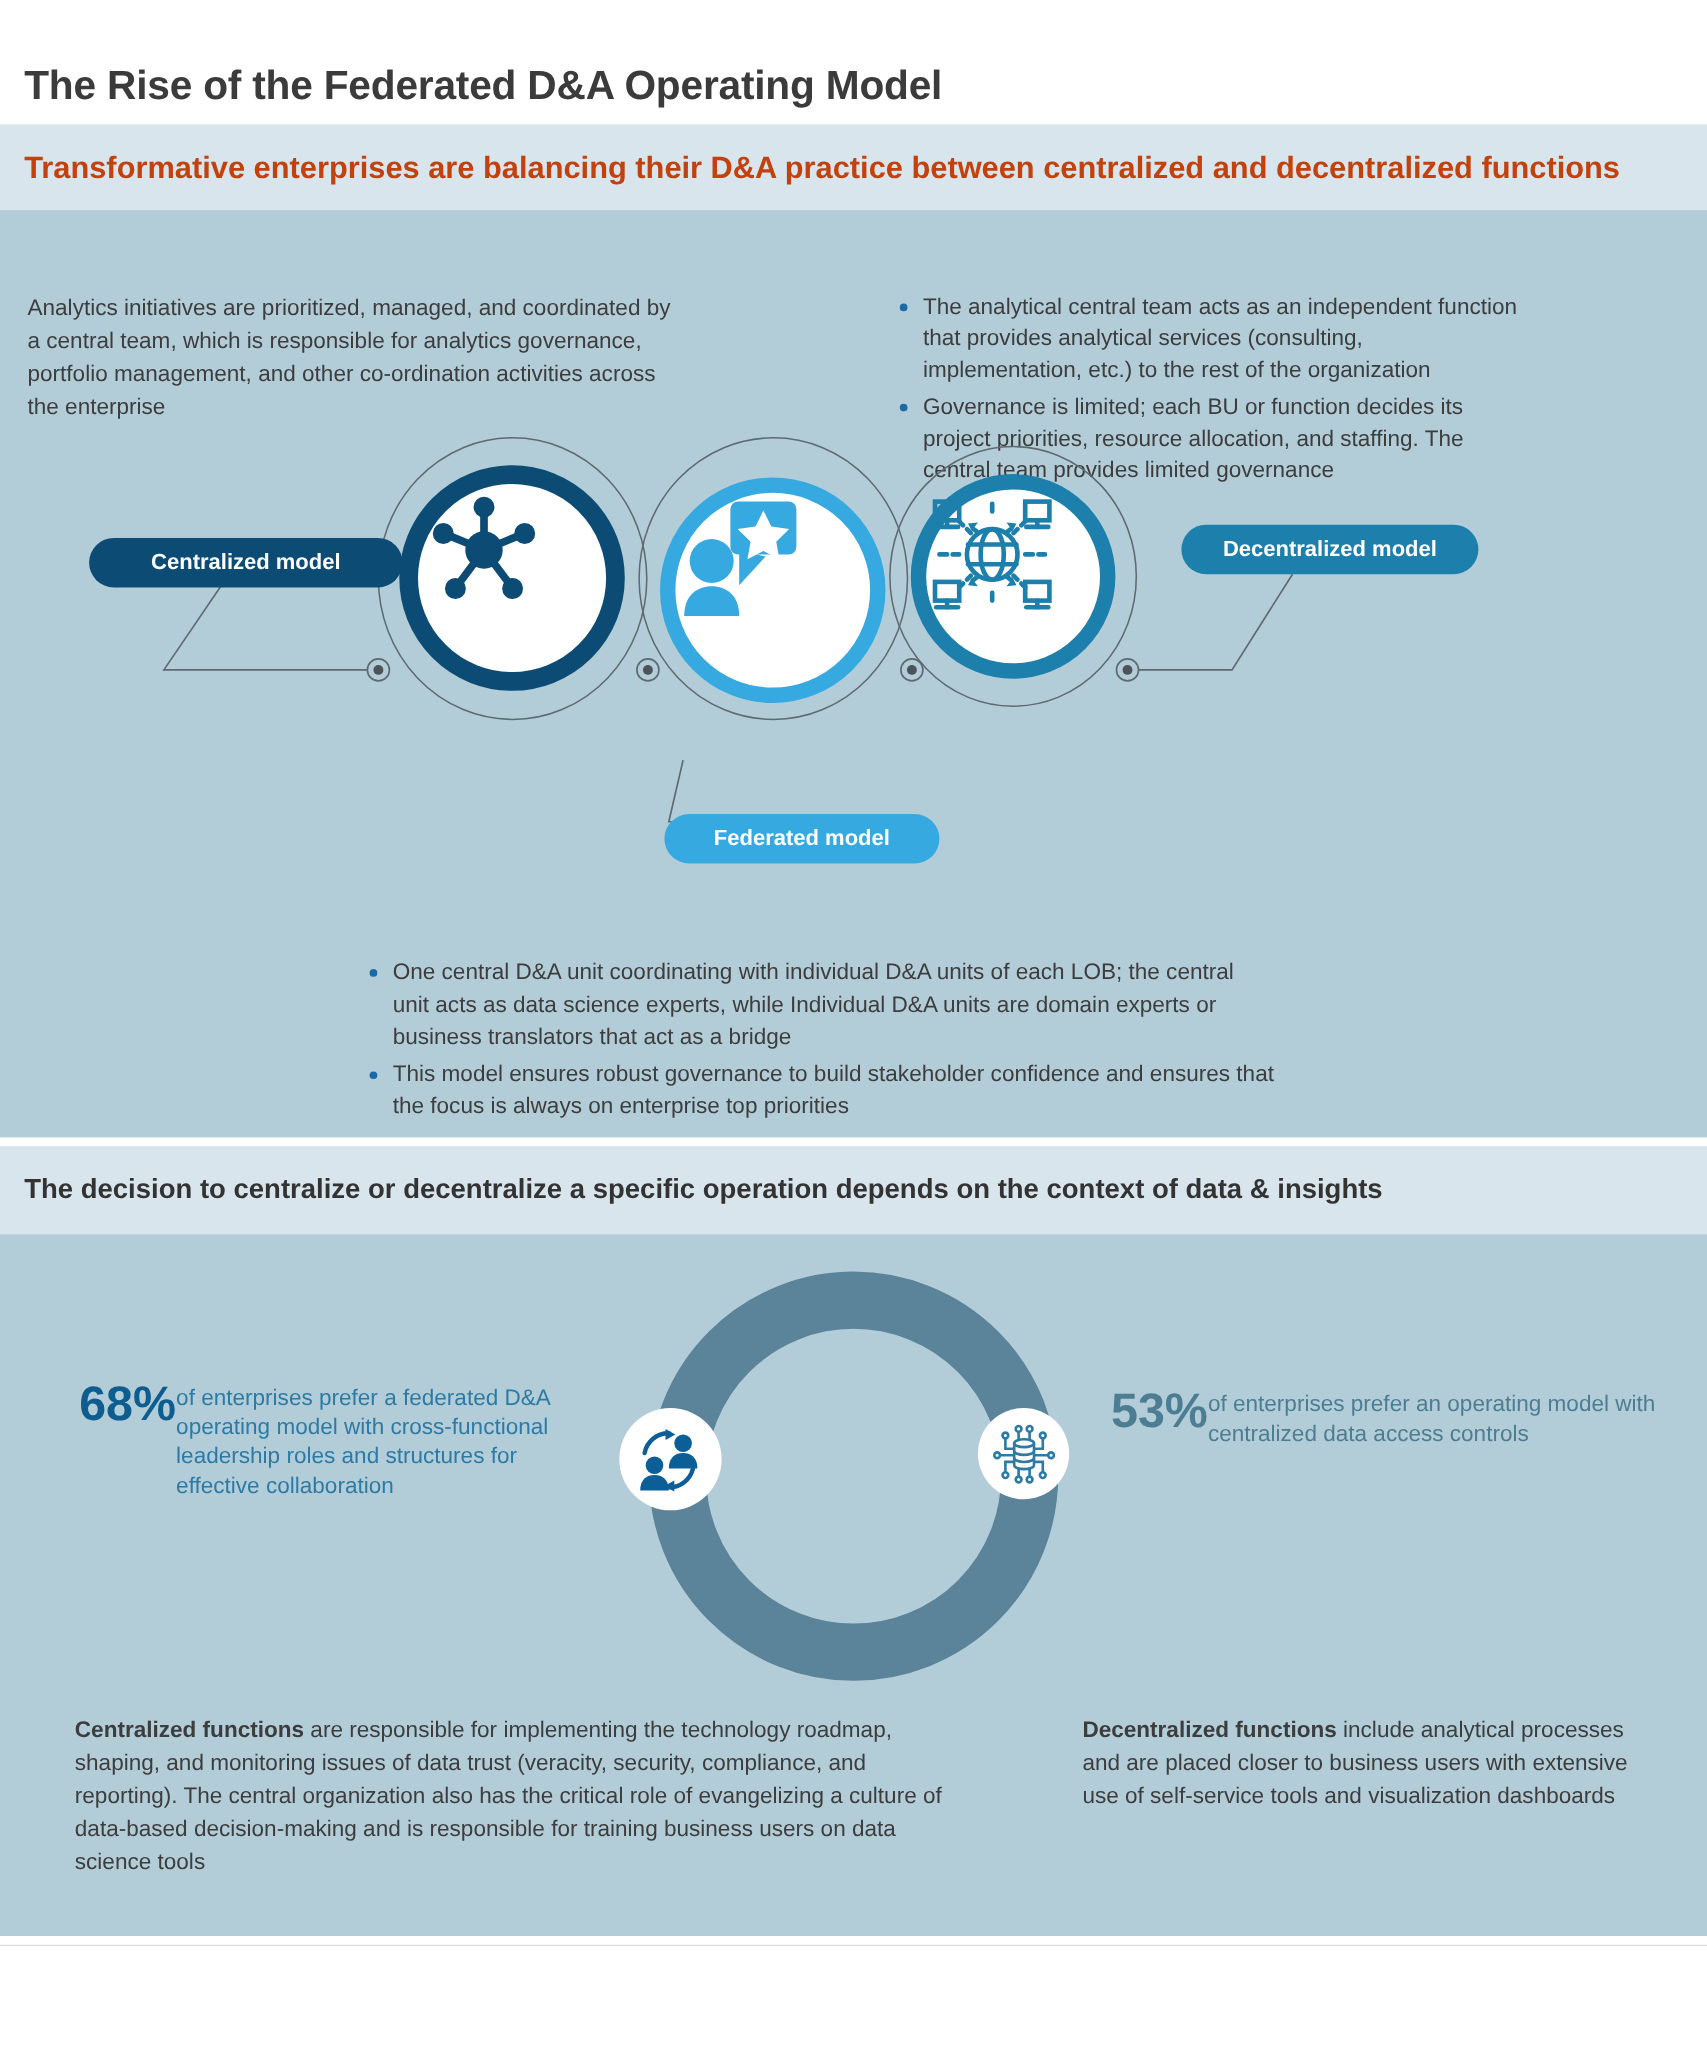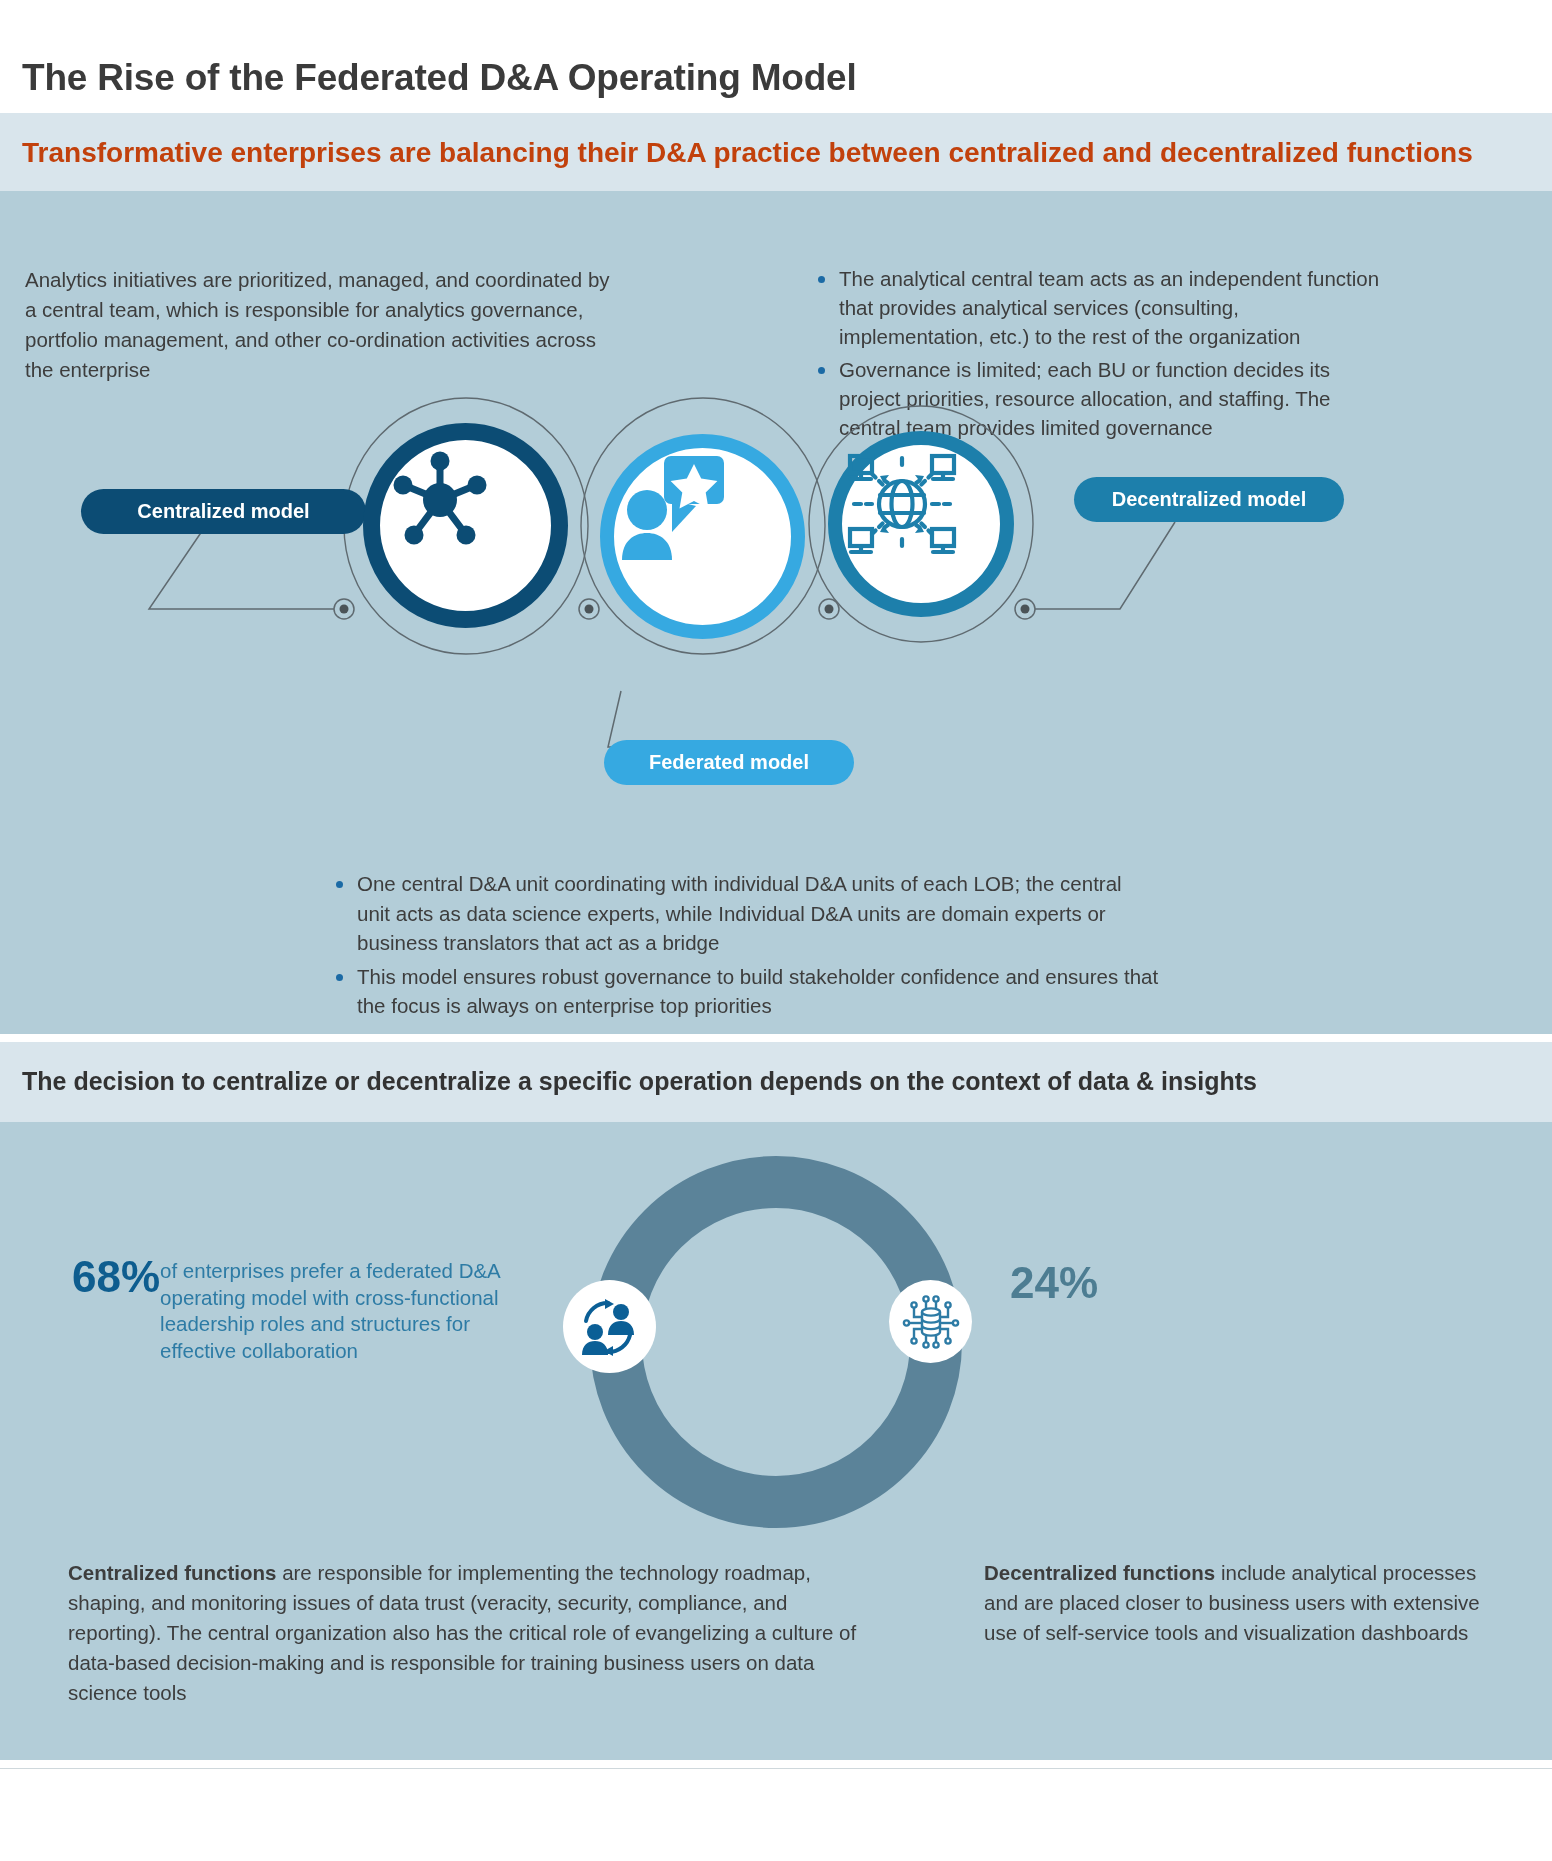--- a/index.html
+++ b/index.html
@@ -316,21 +316,22 @@
       </g>
     </svg>
   </div>
 
   <div class="stat stat-left">
     <span class="num">68%</span>
     <span class="txt">of enterprises prefer a federated D&amp;A operating model with cross-functional leadership roles and structures for effective collaboration</span>
   </div>
 
   <div class="stat stat-right">
-    <span class="num">24%</span>
+    <span class="num">53%</span>
+    <span class="txt">of enterprises prefer an operating model with centralized data access controls</span>
   </div>
 
   <div class="foot-left">
     <span class="b">Centralized functions</span><span> are responsible for implementing the technology roadmap, shaping, and monitoring issues of data trust (veracity, security, compliance, and reporting). The central organization also has the critical role of evangelizing a culture of data-based decision-making and is responsible for training business users on data science tools</span>
   </div>
 
   <div class="foot-right">
     <span class="b">Decentralized functions</span><span> include analytical processes and are placed closer to business users with extensive use of self-service tools and visualization dashboards</span>
   </div>
 

